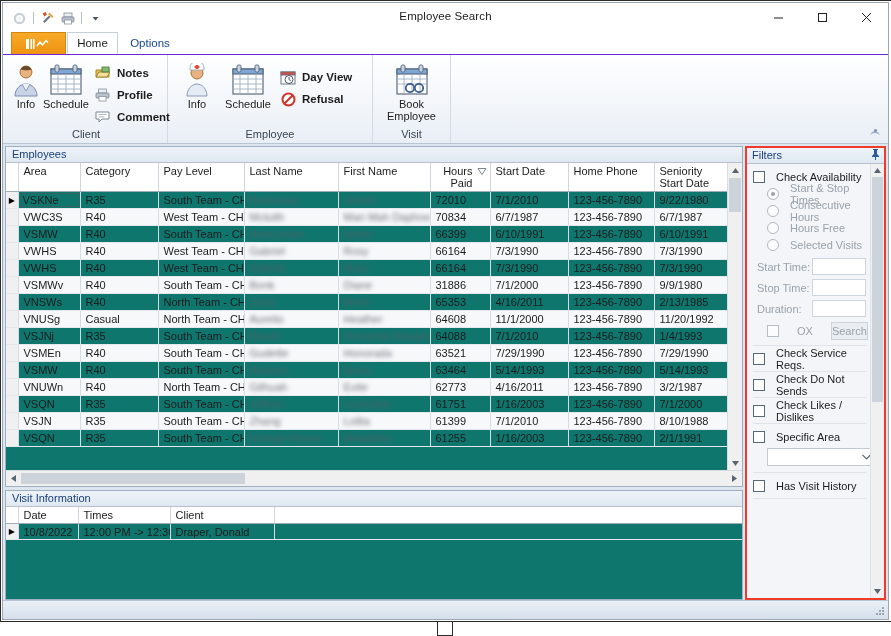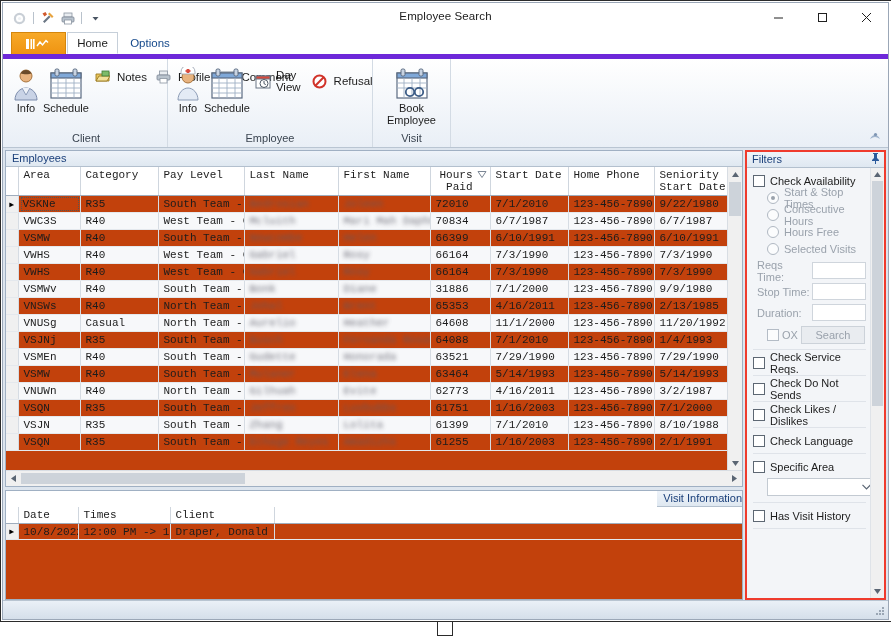--- a/index.html
+++ b/index.html
@@ -105,21 +105,21 @@
     background: transparent;
   }
   .win-btn svg { display:block; }
 
   
   .tabstrip {
     height: 22px;
     background: #ffffff;
     position: relative;
     flex: none;
-    border-bottom: 5px solid #6d28d9;
+    border-bottom: 1px solid #6d28d9;
   }
   .tab-file {
     position: absolute;
     left: 8px; top: 0;
     width: 55px; height: 22px;
     background: linear-gradient(to bottom, #f7a928, #ef9412);
     border: 1px solid #d4860c;
     border-bottom: none;
     box-sizing: border-box;
     display: flex; align-items: center; justify-content: center;
@@ -181,21 +181,21 @@
     display: flex;
     flex-direction: column;
     align-items: center;
     padding-top: 3px;
     font-size: 11px;
     color: #1c1c1c;
     text-align: center;
     line-height: 12px;
   }
   .big-btn .glyph { height: 36px; display:flex; align-items:center; justify-content:center; }
-  .small-col { display: flex; flex-direction: row; gap: 2px; padding-top: 4px; }
+  .small-col { display: flex; flex-direction: column; gap: 2px; padding-top: 4px; font-weight: bold; }
   .small-btn {
     display: flex; align-items: center; gap: 5px;
     font-size: 11.5px; color: #1c1c1c;
     height: 20px; padding: 0 3px;
   }
   .small-btn .glyph { width: 18px; display:flex; align-items:center; justify-content:center; }
   .ribbon-help {
     position: absolute;
     right: 6px; bottom: 3px;
     width: 14px; height: 14px;
@@ -245,25 +245,24 @@
     border-bottom: 1px solid #b3c0ce;
     font-size: 11px;
     color: #1a3f7a;
     padding-left: 6px;
     line-height: 15px;
     flex: none;
     position: relative;
   }
   .panel-body {
     flex: 1;
-    background: #c2410c;
+    background: #0f766e;
     overflow: hidden;
     position: relative;
     min-height: 0;
-    font-family: Liberation Mono, monospace;
   }
 
   
   .grid {
     width: 100%;
     border-collapse: collapse;
     table-layout: fixed;
     font-size: 11px;
   }
   .grid th {
@@ -415,21 +414,21 @@
   }
   .filters-vscroll .thumb {
     position: absolute;
     left: 1px; right: 1px;
     top: 13px; height: 225px;
     background: #cdd3da;
   }
   .fsection { border-bottom: 1px solid #dfe3e9; padding-bottom: 4px; margin-bottom: 4px; }
   .frow {
     display: flex; align-items: center;
-    gap: 5px;
+    gap: 11px;
     height: 17px;
     font-size: 11px;
     color: #1c1c1c;
   }
   .frow.indent { padding-left: 14px; }
   .frow.disabled { color: #9aa2ac; }
   .cb {
     width: 12px; height: 12px;
     border: 1px solid #5d6773;
     background: #ffffff;
@@ -461,21 +460,21 @@
     color: #9aa2ac;
   }
   .ffield .flabel { width: 55px; text-align: left; padding-left: 4px; }
   .ftext {
     flex: 1;
     height: 17px;
     background: #ffffff;
     border: 1px solid #cfd5dc;
     box-sizing: border-box;
   }
-  .fbtnrow { display: flex; align-items: center; gap: 3px; padding-left: 14px; height: 21px; margin-top: 2px; }
+  .fbtnrow { display: flex; align-items: center; gap: 18px; padding-left: 14px; height: 21px; margin-top: 2px; }
   .fbtn {
     width: 64px; height: 18px;
     background: #e9ecf0;
     border: 1px solid #ccd2d9;
     box-sizing: border-box;
     font-size: 11px;
     color: #9aa2ac;
     display: flex; align-items: center; justify-content: center;
   }
   .fcombo {
@@ -484,21 +483,21 @@
     background: #ffffff;
     border: 1px solid #c3cad2;
     box-sizing: border-box;
     display: flex; align-items: center; justify-content: flex-end;
     padding-right: 4px;
     width: 109px;
   }
   .chevd { font-size: 9px; color: #5a6573; }
 
   
-  .visitpanel { margin-top: 3px; height: 110px; flex: none; align-items: flex-end; }
+  .visitpanel { margin-top: 3px; height: 110px; flex: none; }
   .visit-grid { width: 100%; border-collapse: collapse; table-layout: fixed; font-size: 11px; }
   .visit-grid th {
     background: #ffffff;
     border-right: 1px solid #cfd6de;
     border-bottom: 1px solid #9fadbd;
     font-weight: normal;
     text-align: left;
     padding: 2px 4px 2px 5px;
     height: 16px;
     box-sizing: border-box;
@@ -1103,21 +1102,21 @@
               <div class="frow indent disabled">
                 <span class="rb"></span>
                 <span>Hours Free</span>
               </div>
               <div class="frow indent disabled" style="margin-bottom:4px">
                 <span class="rb"></span>
                 <span>Selected Visits</span>
               </div>
 
               <div class="ffield">
-                <span class="flabel">Reqs Time:</span>
+                <span class="flabel">Start Time:</span>
                 <span class="ftext"></span>
               </div>
               <div class="ffield">
                 <span class="flabel">Stop Time:</span>
                 <span class="ftext"></span>
               </div>
               <div class="ffield">
                 <span class="flabel">Duration:</span>
                 <span class="ftext"></span>
               </div>
@@ -1139,26 +1138,20 @@
             <div class="fsection">
               <div class="frow">
                 <span class="cb"></span>
                 <span>Check Do Not Sends</span>
               </div>
             </div>
             <div class="fsection">
               <div class="frow">
                 <span class="cb"></span>
                 <span>Check Likes / Dislikes</span>
-              </div>
-            </div>
-            <div class="fsection">
-              <div class="frow">
-                <span class="cb"></span>
-                <span>Check Language</span>
               </div>
             </div>
 
             <div class="fsection">
               <div class="frow">
                 <span class="cb"></span>
                 <span>Specific Area</span>
               </div>
               <div class="fcombo">
                 <span class="chevd">

